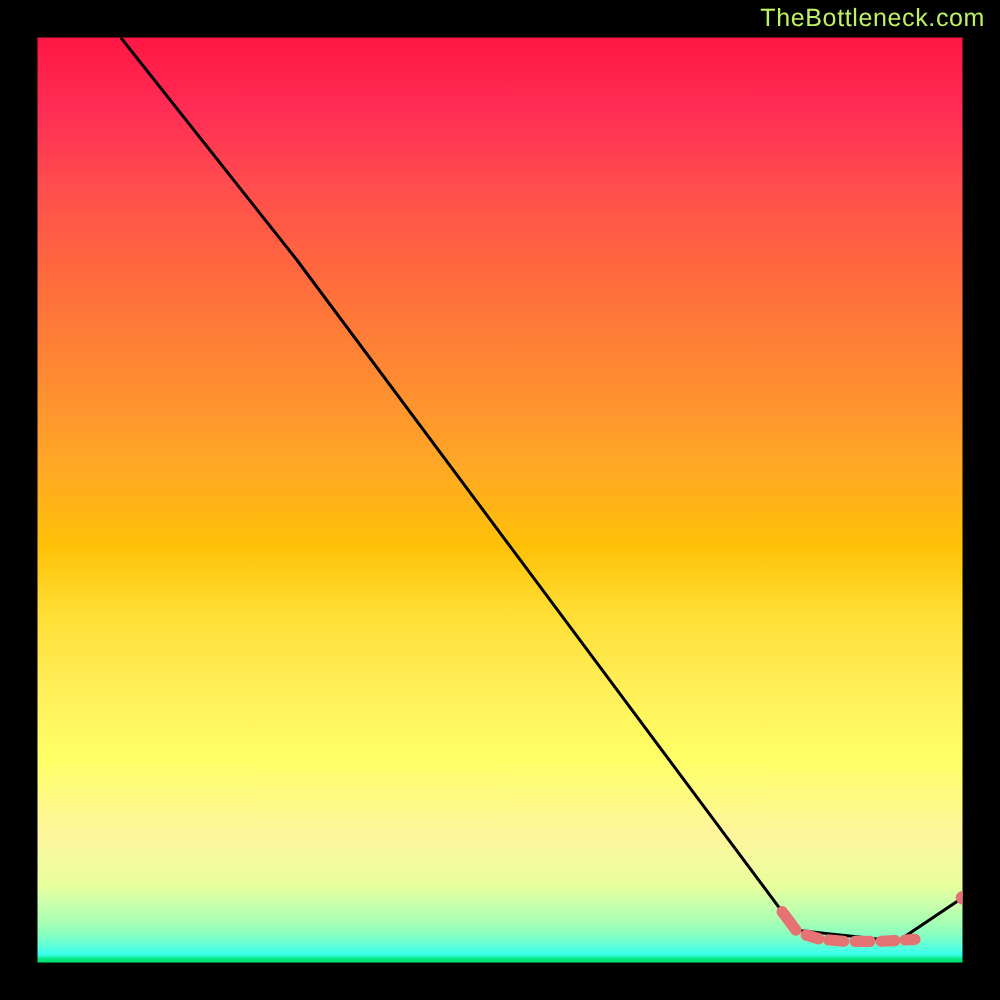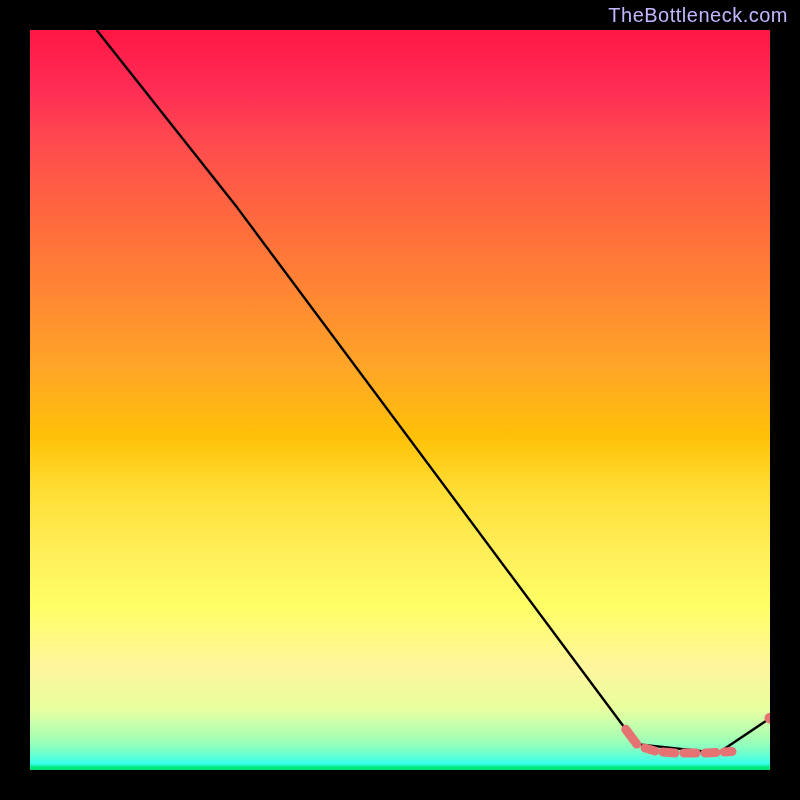--- a/index.html
+++ b/index.html
@@ -1,18 +1,18 @@
 <!DOCTYPE html>
 <html><head>
 <meta charset="utf-8">
 <style>
   * { margin: 0; padding: 0; box-sizing: border-box; }
   body { width: 800px; height: 800px; background: #000; position: relative; overflow: hidden; }
   .outer { width: 800px; height: 800px; background: #000; position: relative; }
-  .attribution { position: absolute; top: 4px; right: 12px; color: #c4b5fd; font-family: Arial, sans-serif; font-size: 20px; font-weight: 500; letter-spacing: 0.5px; }
+  .attribution { position: absolute; top: 4px; right: 12px; color: #bef264; font-family: Arial, sans-serif; font-size: 20px; font-weight: 500; letter-spacing: 0.5px; }
   .gradient-box {
     position: absolute;
     left: 30px;
     top: 30px;
     width: 740px;
     height: 740px;
     background: linear-gradient(to bottom,
       #ff1744 0%,
       #ff2d55 8%,
       #ff4d4d 16%,

